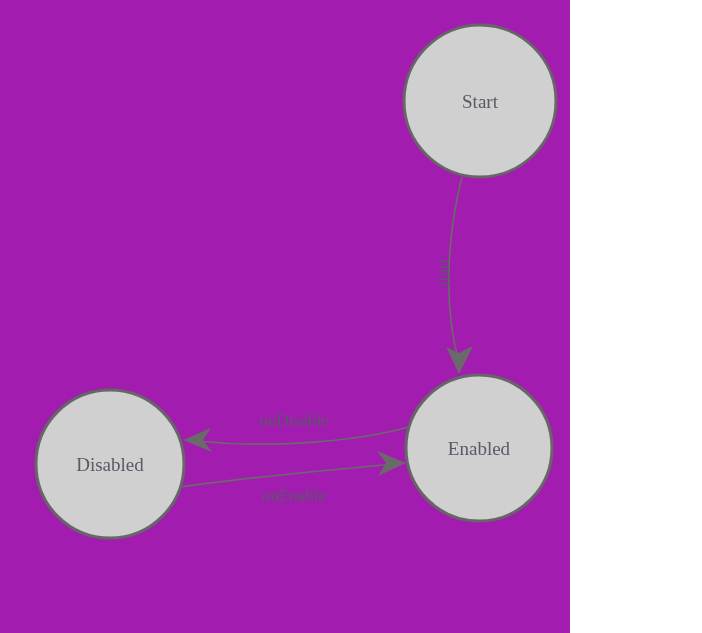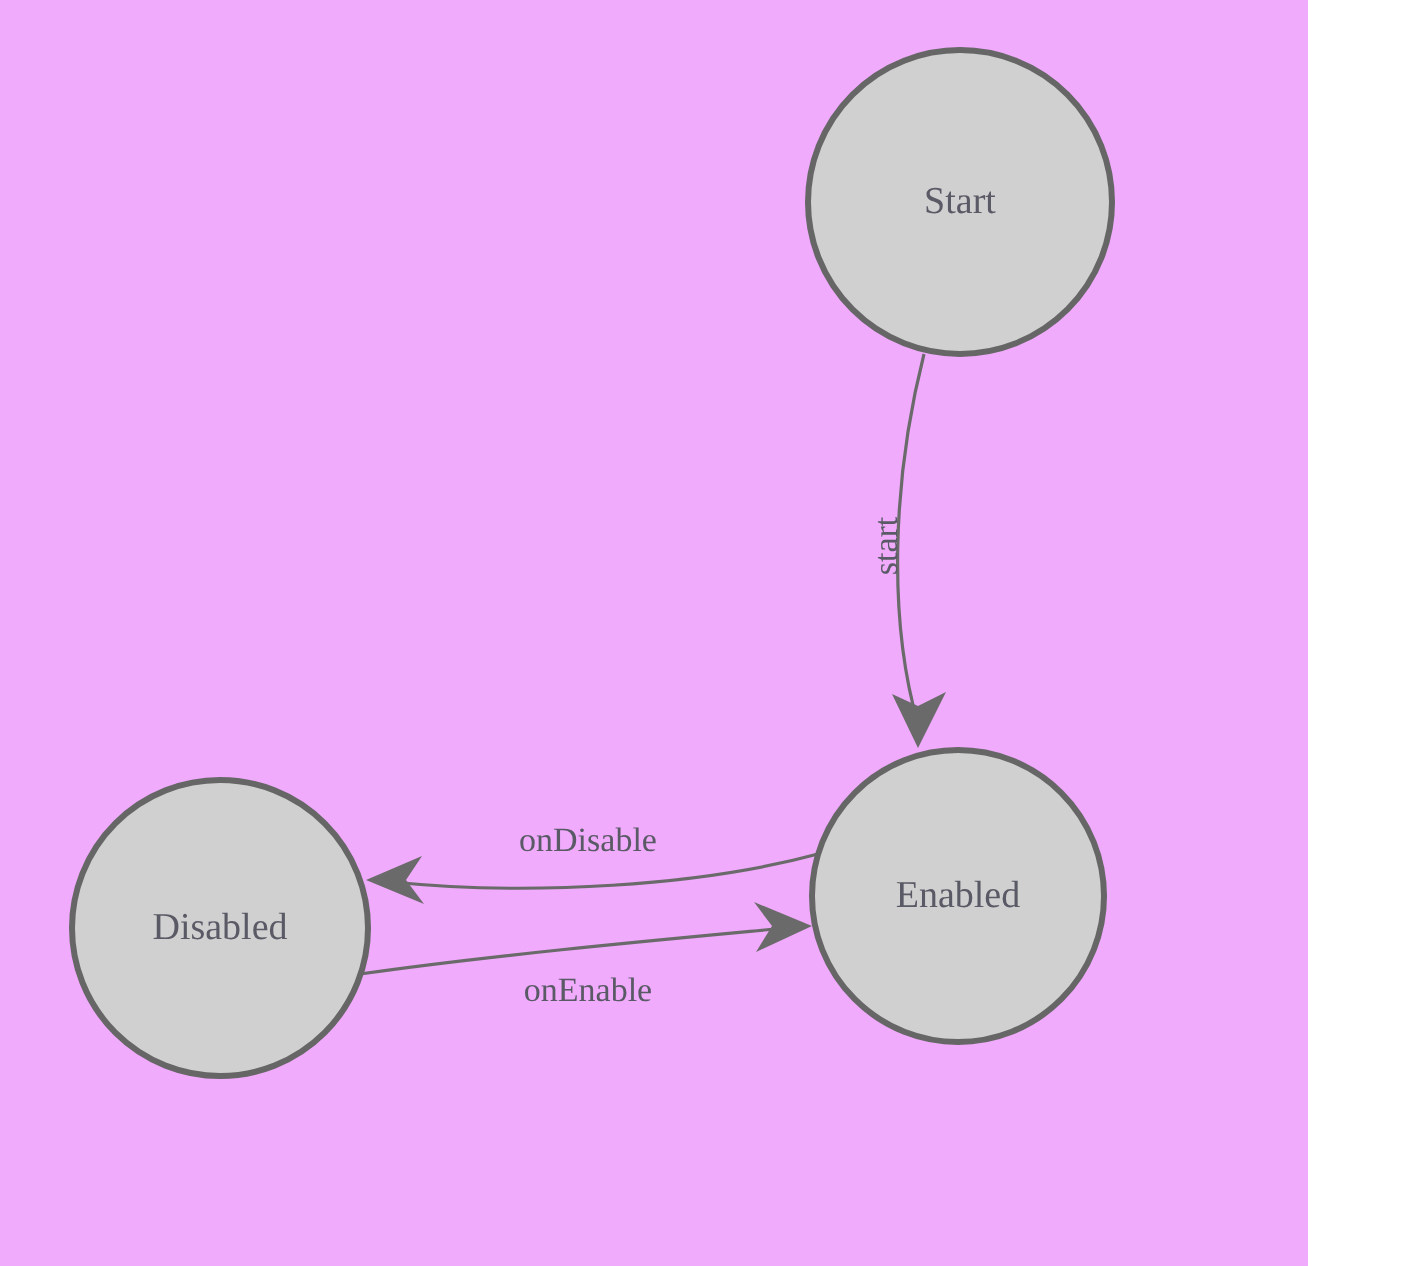--- a/index.html
+++ b/index.html
@@ -6,23 +6,23 @@
   html, body {
     margin: 0;
     padding: 0;
     background: #ffffff;
   }
   body {
     font-family: "Liberation Serif", "DejaVu Serif", serif;
   }
   #diagram-canvas {
     position: relative;
-    width: 654px;
+    width: 570px;
     height: 633px;
-    background: #f0abfc;
+    background: #a21caf;
     overflow: hidden;
   }
   #diagram-svg {
     position: absolute;
     top: 0;
     left: 0;
     width: 702px;
     height: 633px;
     display: block;
   }

